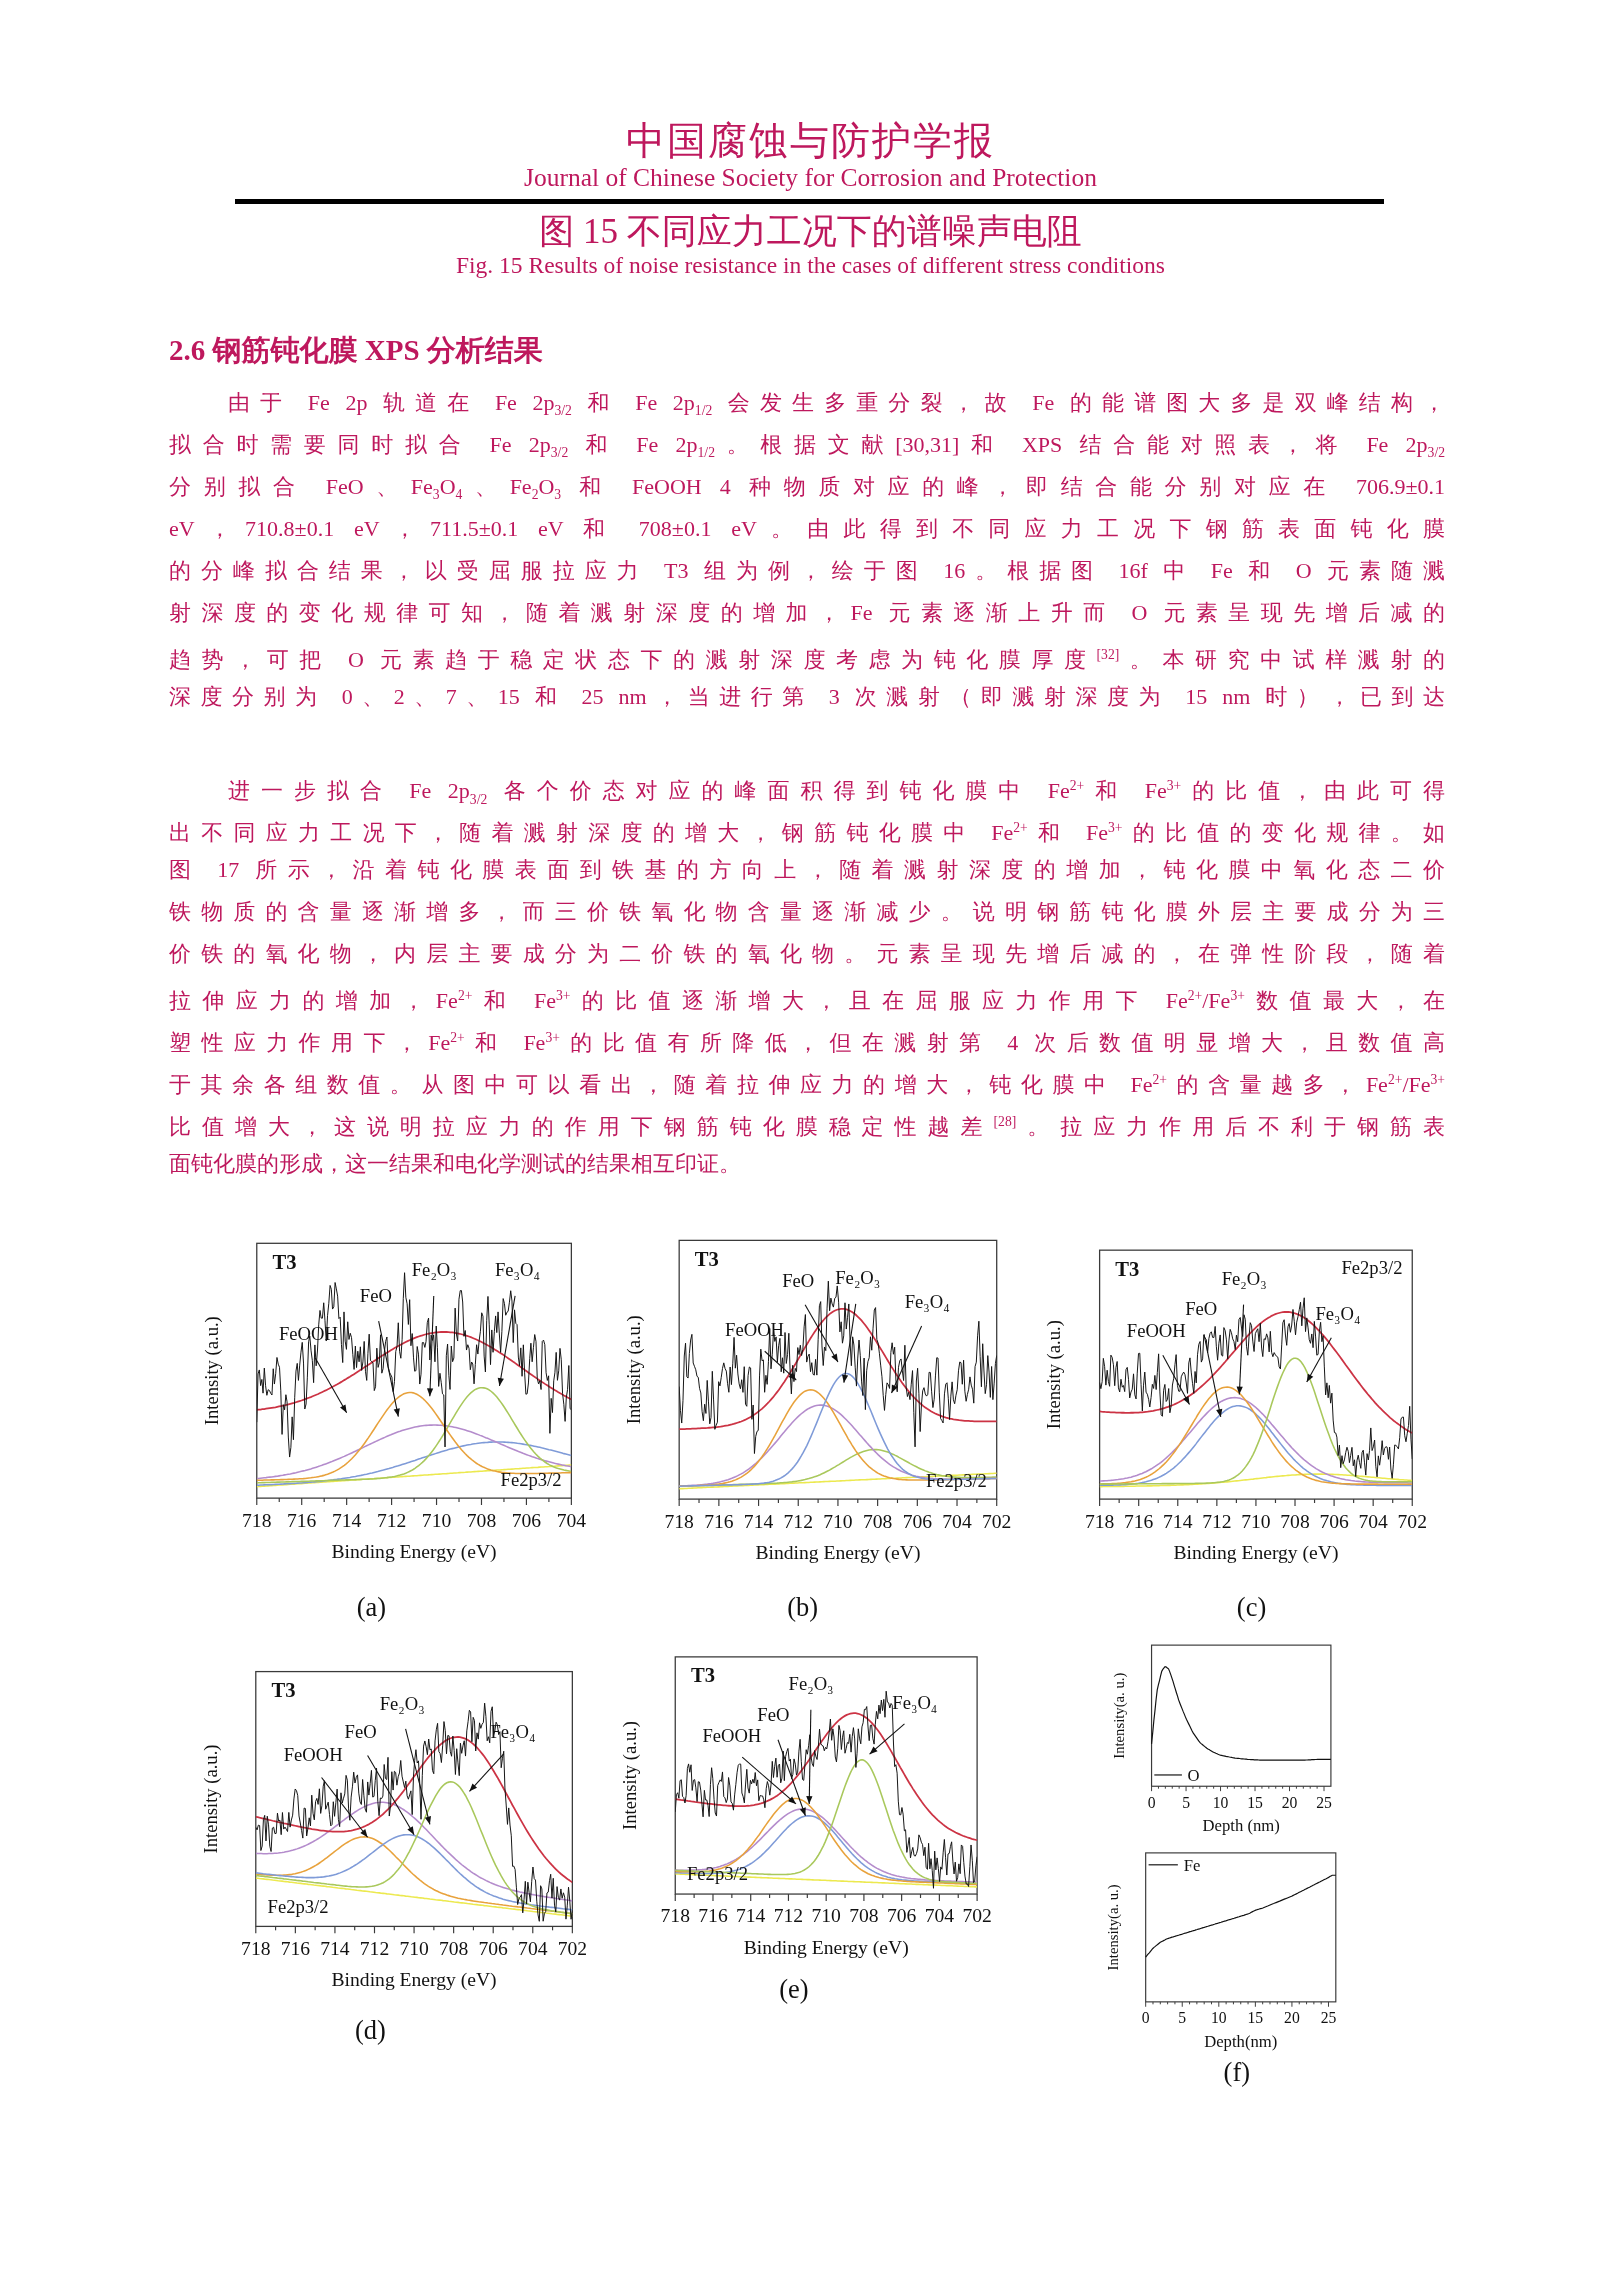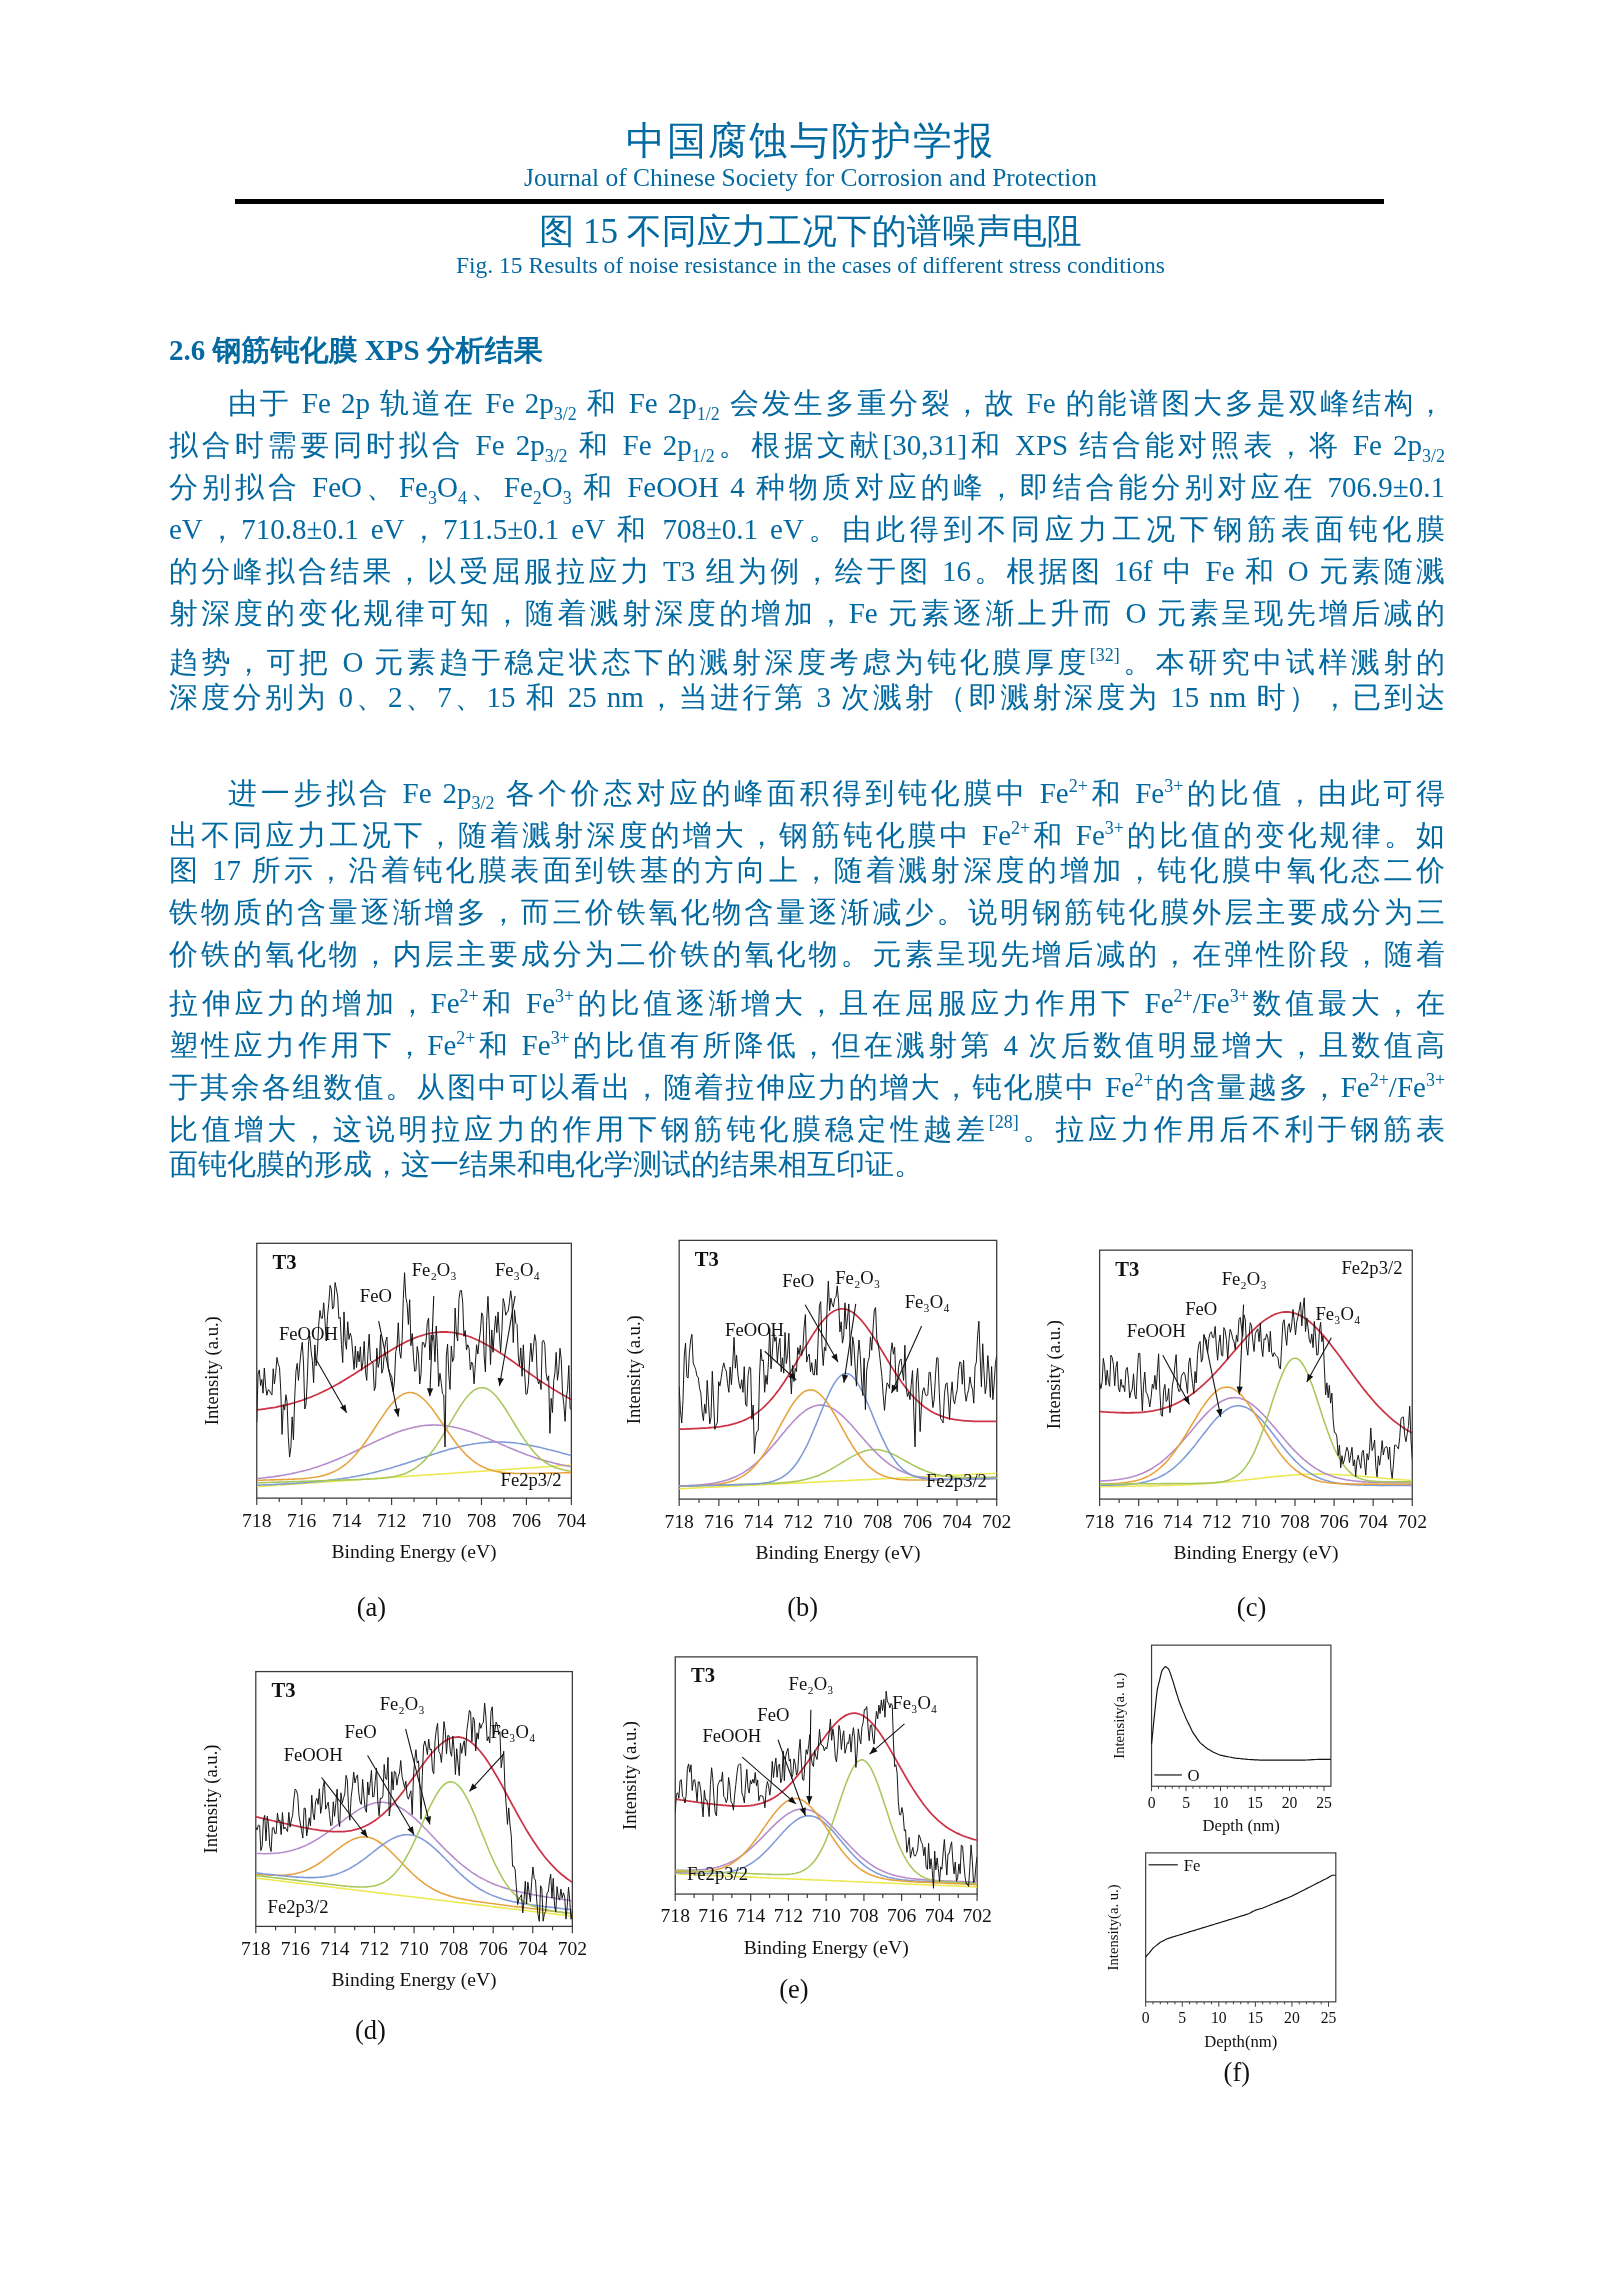--- a/index.html
+++ b/index.html
@@ -1,31 +1,31 @@
 <!DOCTYPE html>
 <html><head>
 <meta charset="utf-8">
 <style>
   html,body{margin:0;padding:0;background:#888;}
   .page{
     position:relative;
     width:1621px;height:2293px;
     background:#ffffff;
     font-family:"Liberation Serif","DejaVu Serif",serif;
-    color:#0369a1;
+    color:#be185d;
     overflow:hidden;
   }
   .center{position:absolute;left:0;width:100%;text-align:center;}
   .journal-cn{top:114px;font-size:39px;letter-spacing:2px;}
   .journal-en{top:163px;font-size:25.5px;}
   .rule{position:absolute;left:235px;top:199px;width:1149px;height:4.9px;background:#000;}
   .fig15-cn{top:208px;font-size:35px;}
   .fig15-en{top:252px;font-size:23.5px;}
   .sec-head{position:absolute;left:169px;top:331px;font-size:29px;font-weight:bold;}
-  .para{position:absolute;left:169px;width:1276px;font-size:29px;}
+  .para{position:absolute;left:169px;width:1276px;font-size:22px;}
   .pline{height:42px;line-height:42px;text-align:justify;text-align-last:justify;white-space:nowrap;}
   .pline.last{text-align-last:left;}
   .pline.indent{text-indent:59px;}
   sub,sup{font-size:0.62em;}
   svg text{font-family:"Liberation Serif","DejaVu Serif",serif;}
 </style>
 </head>
 <body>
 
 <div class="page">

